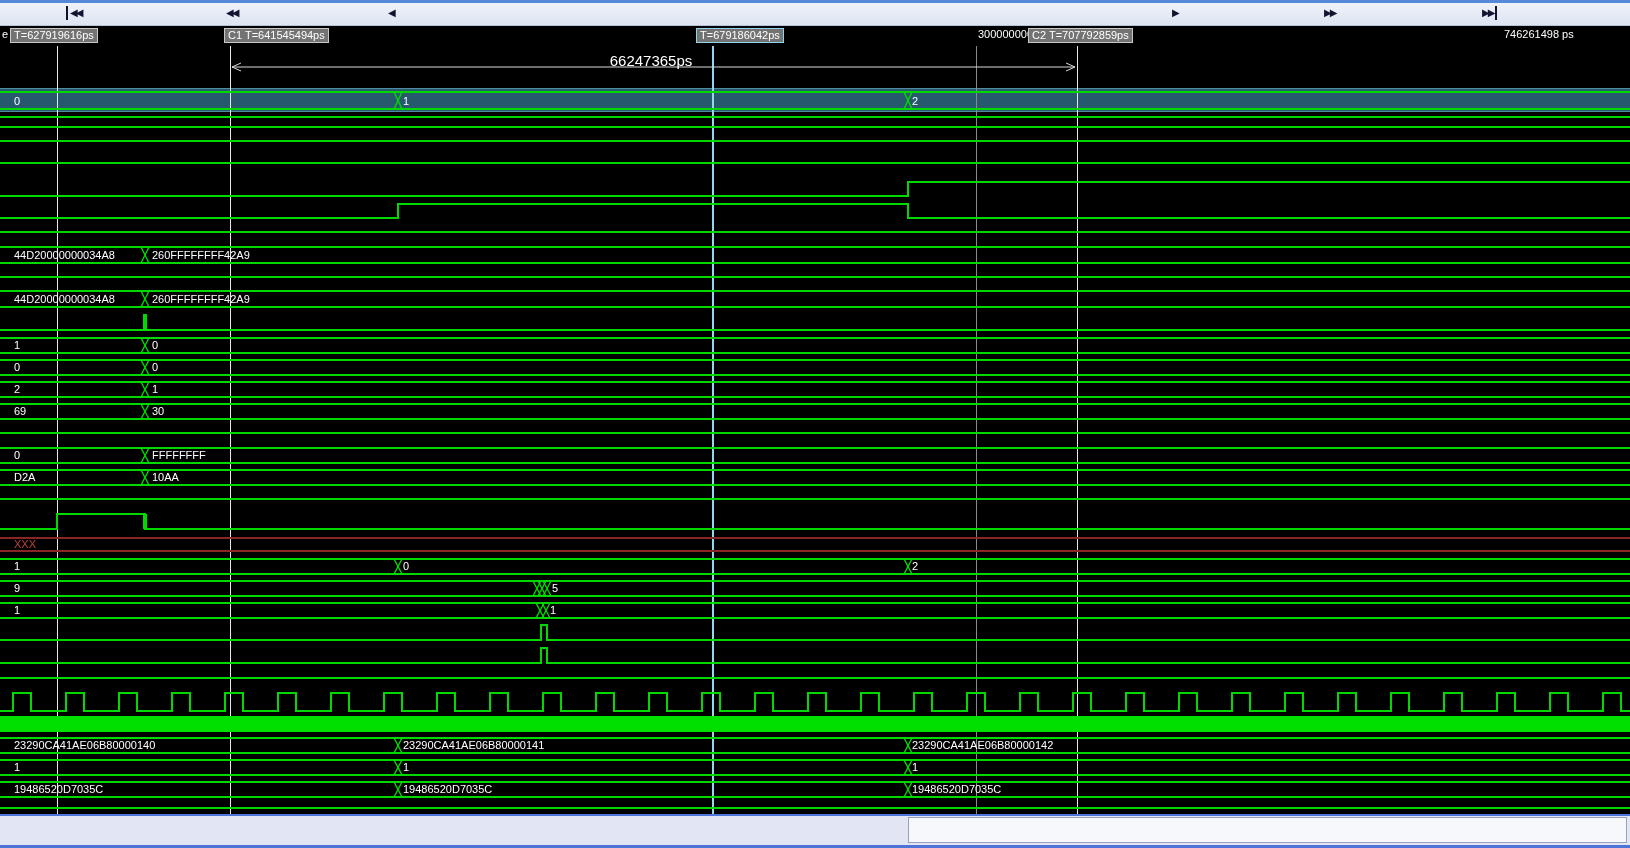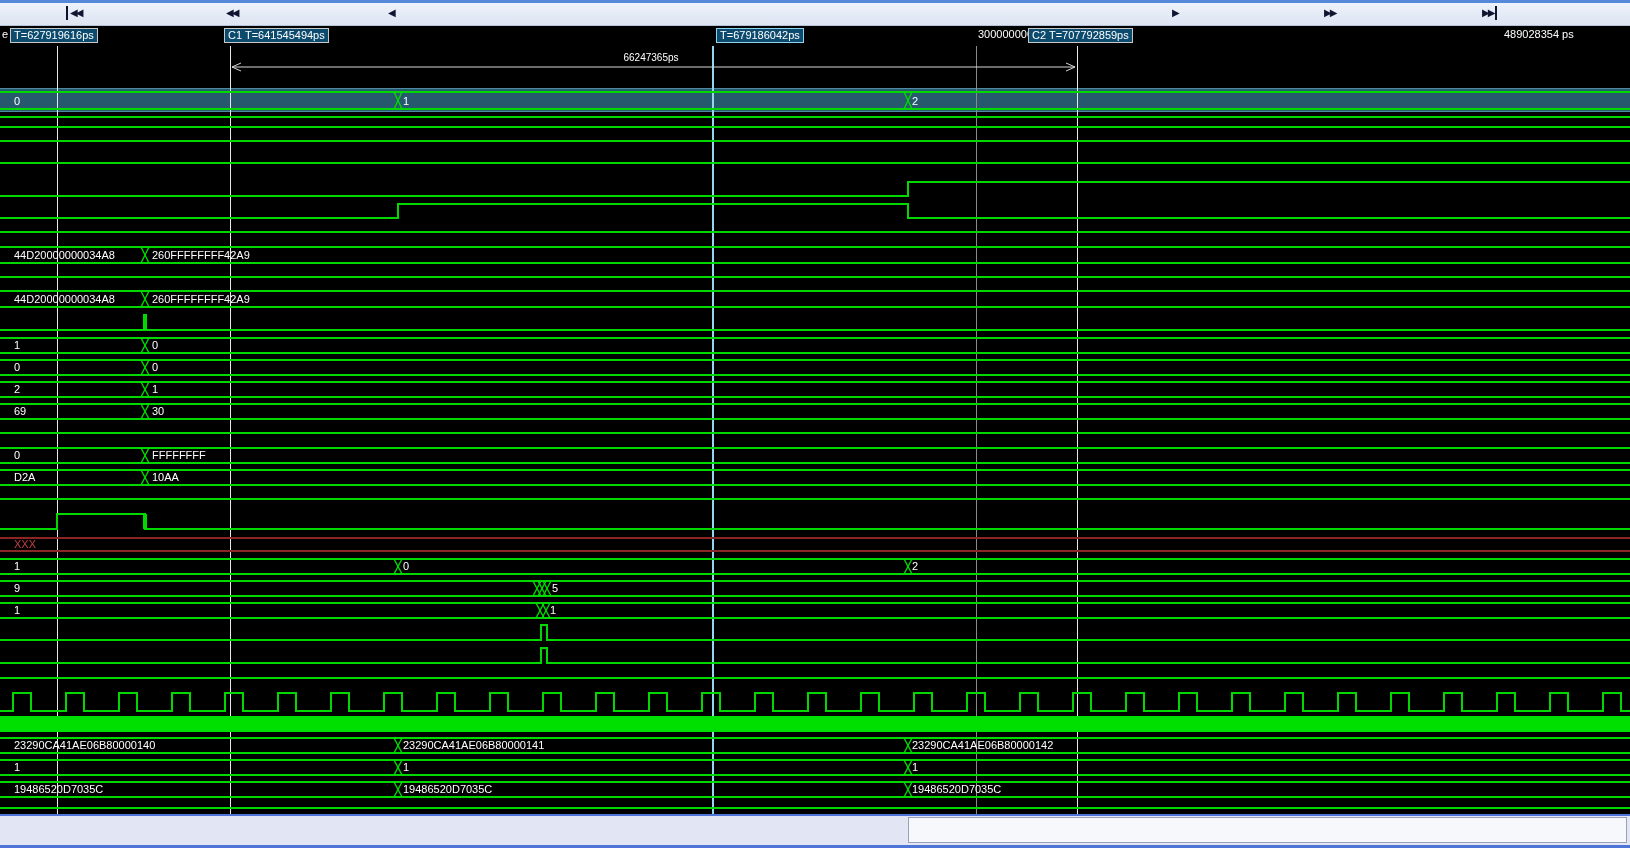--- a/index.html
+++ b/index.html
@@ -5,24 +5,24 @@
   *{margin:0;padding:0;box-sizing:border-box}
   html,body{width:1630px;height:848px;background:#000;overflow:hidden}
   .screen{position:relative;width:1630px;height:848px;background:#000;font-family:"Liberation Sans",sans-serif}
   .topline{position:absolute;top:0;left:0;right:0;height:3px;background:#5588d8;z-index:3}
   .toolbar{position:absolute;top:3px;left:0;right:0;height:23px;background:linear-gradient(#eef2fa,#dde5f2);border-bottom:1px solid #b8c2d6;z-index:3}
   .tbtn{position:absolute;top:3px;font-size:10px;line-height:14px;color:#101430;letter-spacing:-2px;cursor:default;padding:0 2px}
   .barl{border-left:2px solid #101430}
   .barr{border-right:2px solid #101430}
   .timeline{position:absolute;top:26px;left:0;right:0;height:20px;background:#000;z-index:3}
   .tmark{position:absolute;top:2px;color:#fff;font-size:11px;line-height:13px;white-space:nowrap}
-  .boxed{border:1px solid #c8c8c8;padding:0 3px;background:#0c4a6e}
+  .boxed{border:1px solid #c8c8c8;padding:0 3px;background:#737373}
   .current{border-color:#8fd4ec}
   #wave{position:absolute;top:0;left:0;z-index:1}
-  .measure-label{position:absolute;left:596px;top:52px;width:110px;text-align:center;color:#fff;font-size:10px;z-index:2}
+  .measure-label{position:absolute;left:596px;top:52px;width:110px;text-align:center;color:#fff;font-size:15px;z-index:2}
   .scrollzone{position:absolute;left:0;top:814px;width:1630px;height:34px;background:#e2e5f3;border-top:2px solid #4f74d8;border-bottom:3px solid #4f74d8;z-index:3}
   .thumb{position:absolute;left:908px;top:1px;height:26px;width:719px;background:#f7f8fc;border:1px solid #9aa0bc}
 </style>
 </head>
 <body>
 
 <div class="screen">
   <div class="topline"></div>
 
   <div class="toolbar">
@@ -31,24 +31,24 @@
     <span class="tbtn" style="left:386px">◀</span>
     <span class="tbtn" style="left:1170px">▶</span>
     <span class="tbtn" style="left:1322px">▶▶</span>
     <span class="tbtn barr" style="left:1480px">▶▶</span>
   </div>
 
   <div class="timeline">
     <span class="tmark" style="left:2px">e</span>
     <span class="tmark boxed" style="left:10px">T=627919616ps</span>
     <span class="tmark boxed" style="left:224px">C1 T=641545494ps</span>
-    <span class="tmark boxed current" style="left:716px">T=679186042ps</span>
+    <span class="tmark boxed current" style="left:696px">T=679186042ps</span>
     <span class="tmark" style="left:978px">300000000 ps</span>
     <span class="tmark boxed" style="left:1028px">C2 T=707792859ps</span>
-    <span class="tmark" style="left:1504px">489028354 ps</span>
+    <span class="tmark" style="left:1504px">746261498 ps</span>
   </div>
 
   <svg id="wave" width="1630" height="848">
       <rect x="0" y="88" width="1630" height="24" fill="#27596e"></rect>
       <line x1="0" y1="88.5" x2="1630" y2="88.5" stroke="#4e8ba3" shape-rendering="crispEdges"></line>
       <line x1="0" y1="111.5" x2="1630" y2="111.5" stroke="#4e8ba3" shape-rendering="crispEdges"></line>
       <line x1="57.5" y1="46" x2="57.5" y2="814" stroke="#e8e8e8" stroke-width="1" shape-rendering="crispEdges"></line>
       <line x1="230.5" y1="46" x2="230.5" y2="814" stroke="#e8e8e8" stroke-width="1" shape-rendering="crispEdges"></line>
       <line x1="712.5" y1="46" x2="712.5" y2="814" stroke="#93d7ee" stroke-width="2" shape-rendering="crispEdges"></line>
       <line x1="976.5" y1="46" x2="976.5" y2="814" stroke="#8a8a8a" stroke-width="1" shape-rendering="crispEdges"></line>

